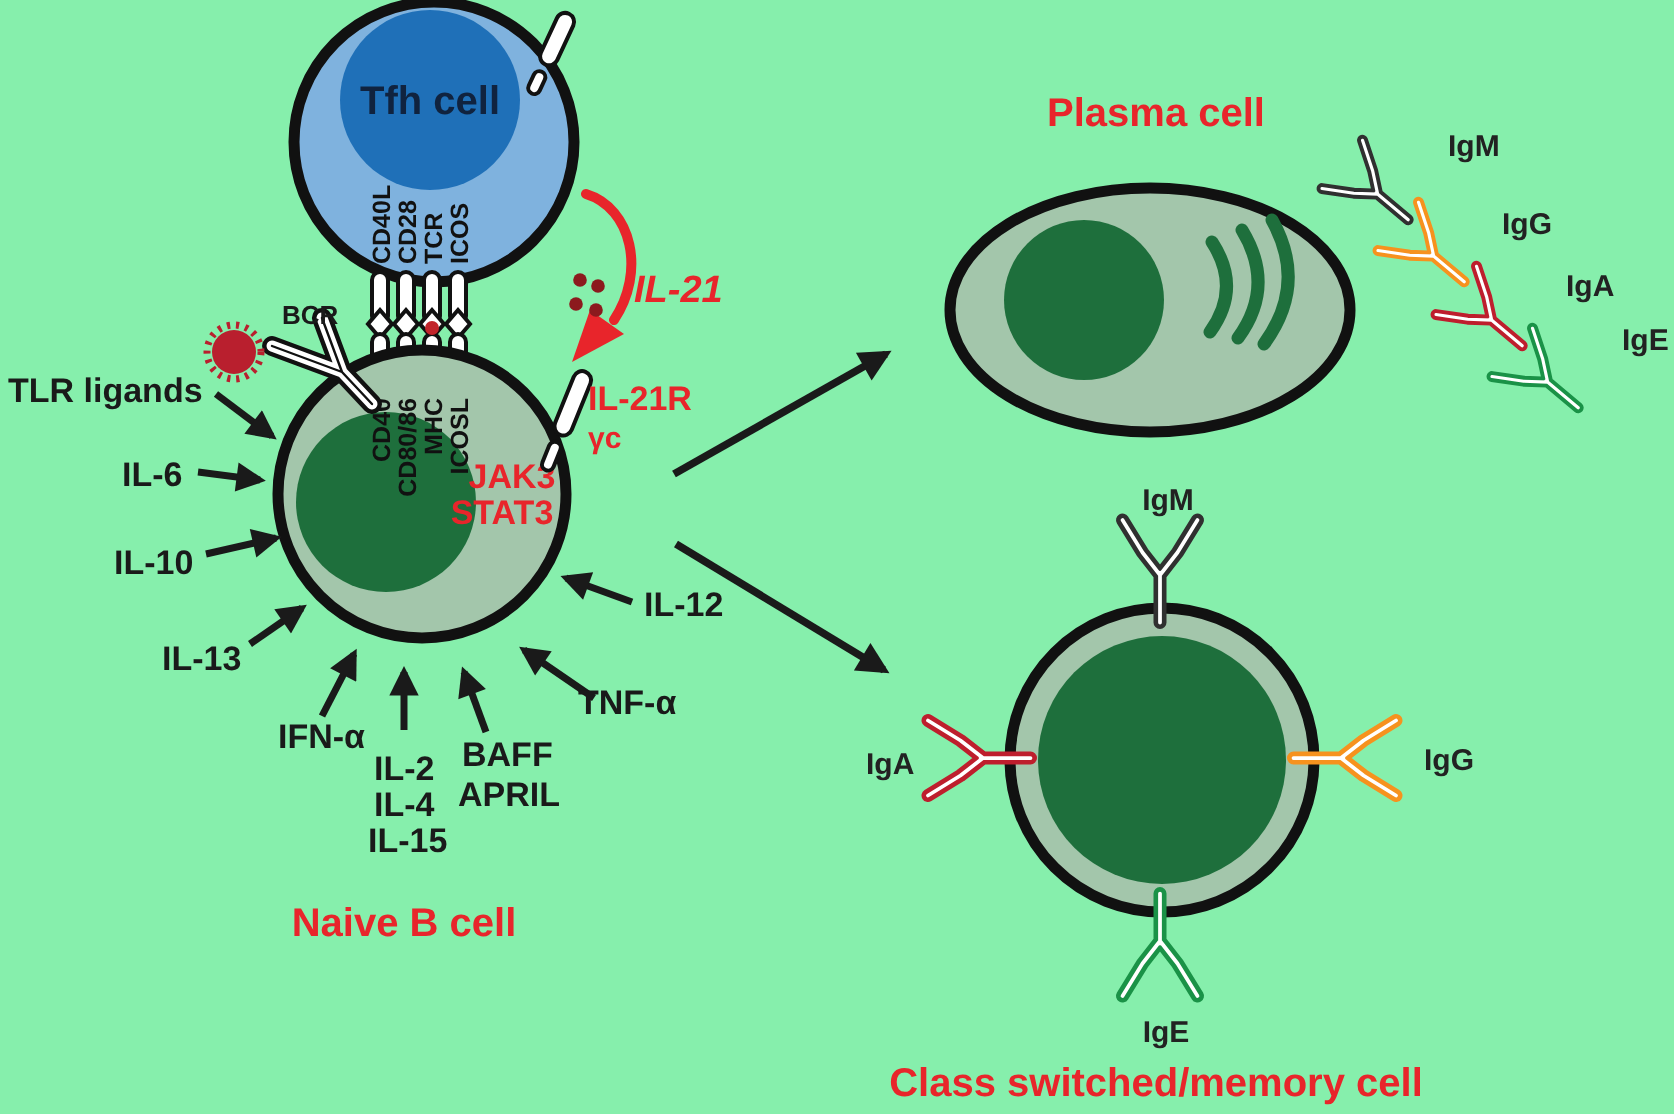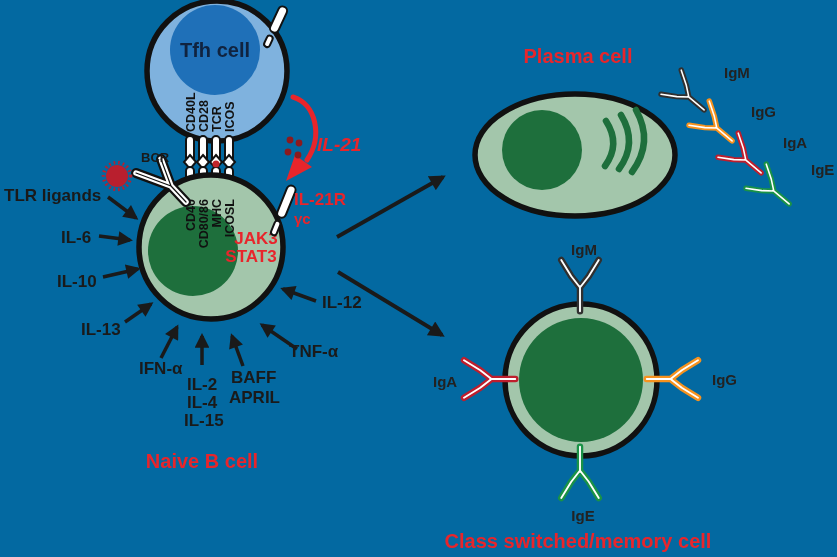--- a/index.html
+++ b/index.html
@@ -1,16 +1,16 @@
 <!DOCTYPE html>
 <html><head>
 <meta charset="utf-8">
 <style>
   html,body{margin:0;padding:0;background:#ffffff;}
-  .stage{width:837px;height:557px;position:relative;background:#0369a1;font-family:"Liberation Sans",sans-serif;}
+  .stage{width:837px;height:557px;position:relative;background:#86efac;font-family:"Liberation Sans",sans-serif;}
   svg{display:block;}
   text{font-family:"Liberation Sans",sans-serif;}
   .lbl{font-weight:bold;font-size:17px;fill:#1a1a1a;}
   .lbl-sm{font-weight:bold;font-size:13px;fill:#1a1a1a;}
   .rec-lbl{font-weight:bold;font-size:12.5px;fill:#111;}
   .red-lbl{font-weight:bold;font-size:17px;}
   .red-big{font-weight:bold;font-size:20px;}
   .red-italic{font-weight:bold;font-style:italic;font-size:19px;}
   .ig-lbl{font-weight:bold;font-size:15px;fill:#222;}
   .cellname{font-weight:bold;font-size:20px;fill:#10233f;}

